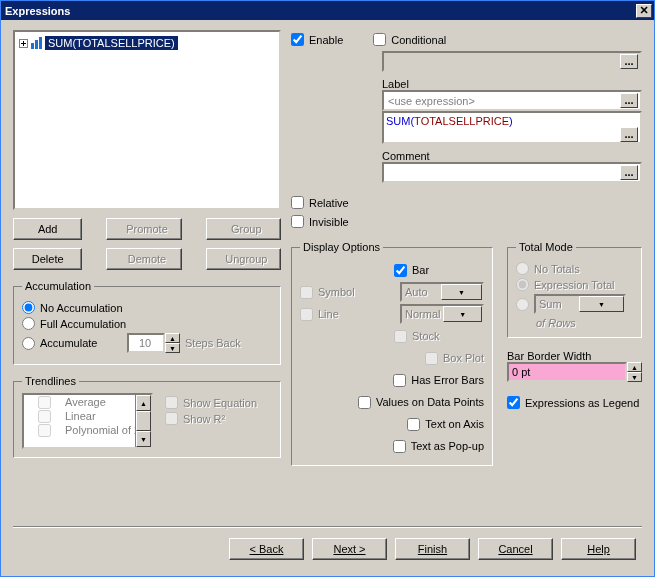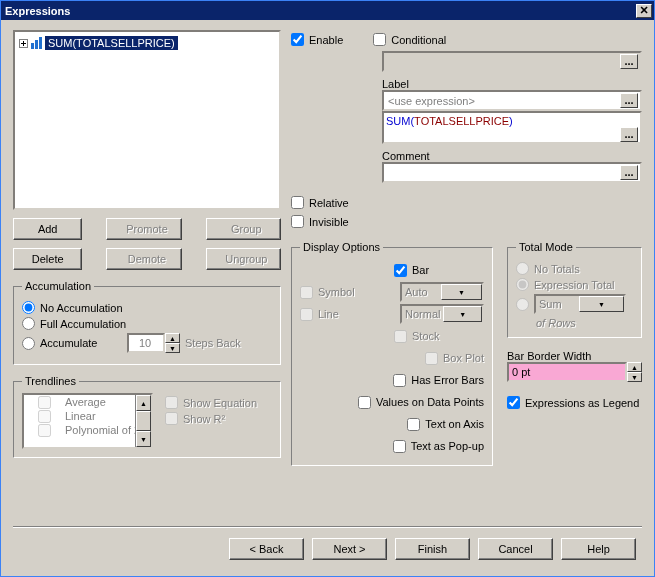--- a/index.html
+++ b/index.html
@@ -63,21 +63,21 @@
   .mode-col { width: 135px; }
 
   .combo { display:inline-flex; height:20px; width:84px; background:#d4d0c8; border:2px inset #d4d0c8; }
   .combo span { flex:1; padding: 2px 3px; }
   .combo .drop { width:15px; background:#d4d0c8; border:1px solid #fff; border-right-color:#404040; border-bottom-color:#404040; display:flex; align-items:center; justify-content:center; font-size:7px; }
 
   .disp-row { display:flex; align-items:center; gap:10px; height:22px;justify-content:flex-end; }
   .disp-row .cb { width: 90px; display:flex; align-items:center; gap:5px; }
 
   .footer { padding: 10px 6px 10px 6px; display:flex; justify-content:flex-end; gap: 8px; }
-  .footer .btn { flex:none; width: 75px; }
+  .footer .btn { flex:none; width: 75px; text-decoration: underline; }
 
   .hr { height:2px; border-top:1px solid #808080; border-bottom:1px solid #fff; margin: 2px 0 0 0; }
   
   .bbw-row { display:flex; }
   .bbw-box { flex:1; border:2px inset #d4d0c8; background:#f9a8d4; height:20px; padding:2px 3px; }
 
   .def-text .fn { color:#0000d0;margin-top:42px; }
   .def-text .arg { color:#8b0000; }
 </style>
 </head>

